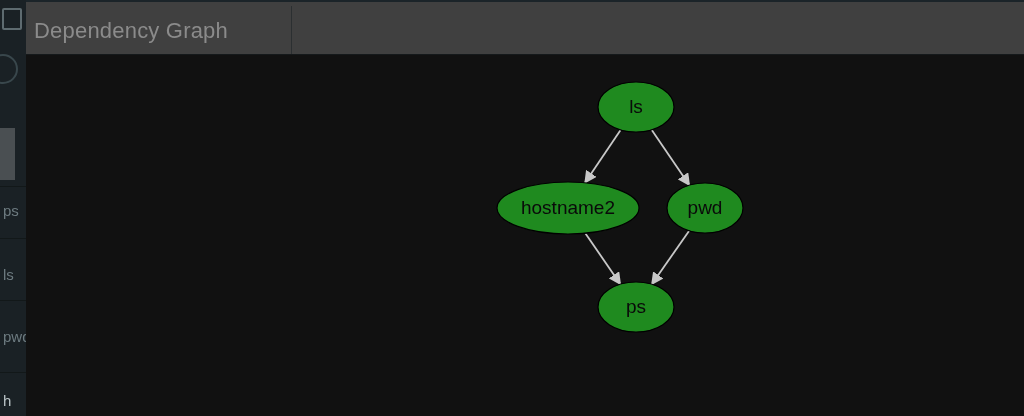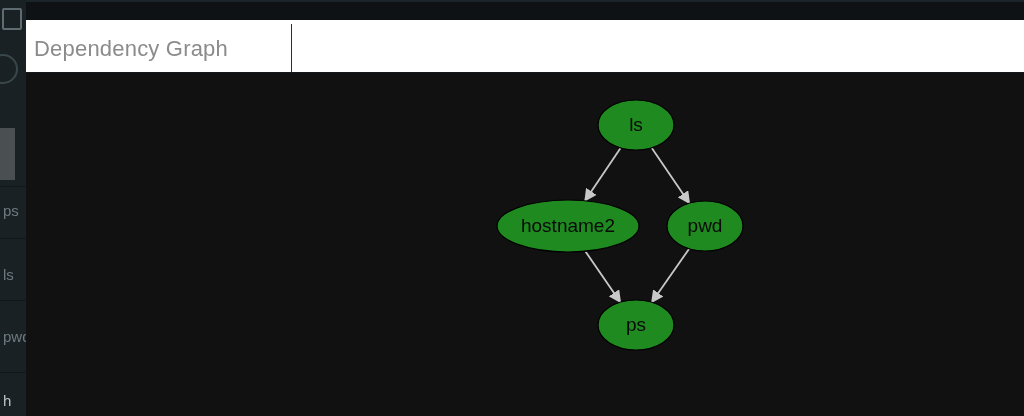--- a/index.html
+++ b/index.html
@@ -17,21 +17,21 @@
   
   .sidebar{position:absolute;left:0;top:0;width:26px;height:416px;background:#1a2125;overflow:hidden;}
   .sb-item{position:absolute;left:0;width:26px;color:#6d7b80;font-size:15px;
            display:flex;align-items:center;padding-left:3px;box-sizing:border-box;}
   .sb-sep{position:absolute;left:0;width:26px;height:1px;background:#121819;}
   .sb-icon{position:absolute;left:2px;top:8px;width:16px;height:18px;border:2px solid #5e6b70;border-radius:2px;}
   .sb-selected{position:absolute;left:0;top:128px;width:15px;height:52px;background:#4a4f52;}
   .sb-circle{position:absolute;left:-12px;top:54px;width:26px;height:26px;border:2px solid #39474c;border-radius:50%;}
 
   
-  .panel{position:absolute;left:26px;top:2px;width:998px;height:364px;background:#ffffff;margin-top:18px;}
+  .panel{position:absolute;left:26px;top:2px;width:998px;height:364px;background:#404040;}
 
   
   .tab-divider{position:absolute;left:265px;top:4px;width:1px;height:48px;background:#2b2f31;}
   .header-rule{position:absolute;left:0px;top:52px;width:998px;height:1px;background:#15191b;}
 
   .title{
     position:absolute;left:8px;top:16px;
     color:#8b8b8b;font-size:22px;letter-spacing:.2px;white-space:nowrap;
   }
 

